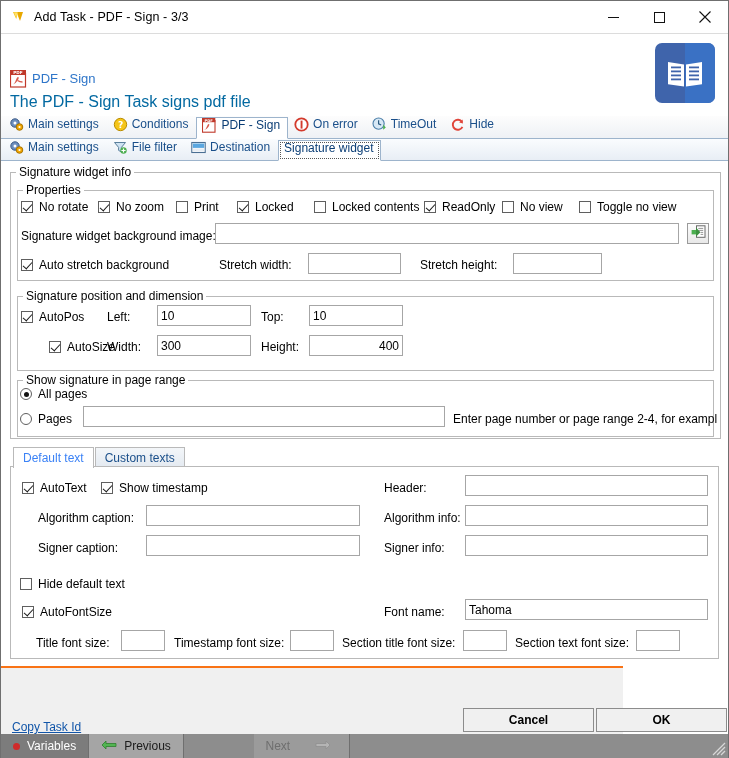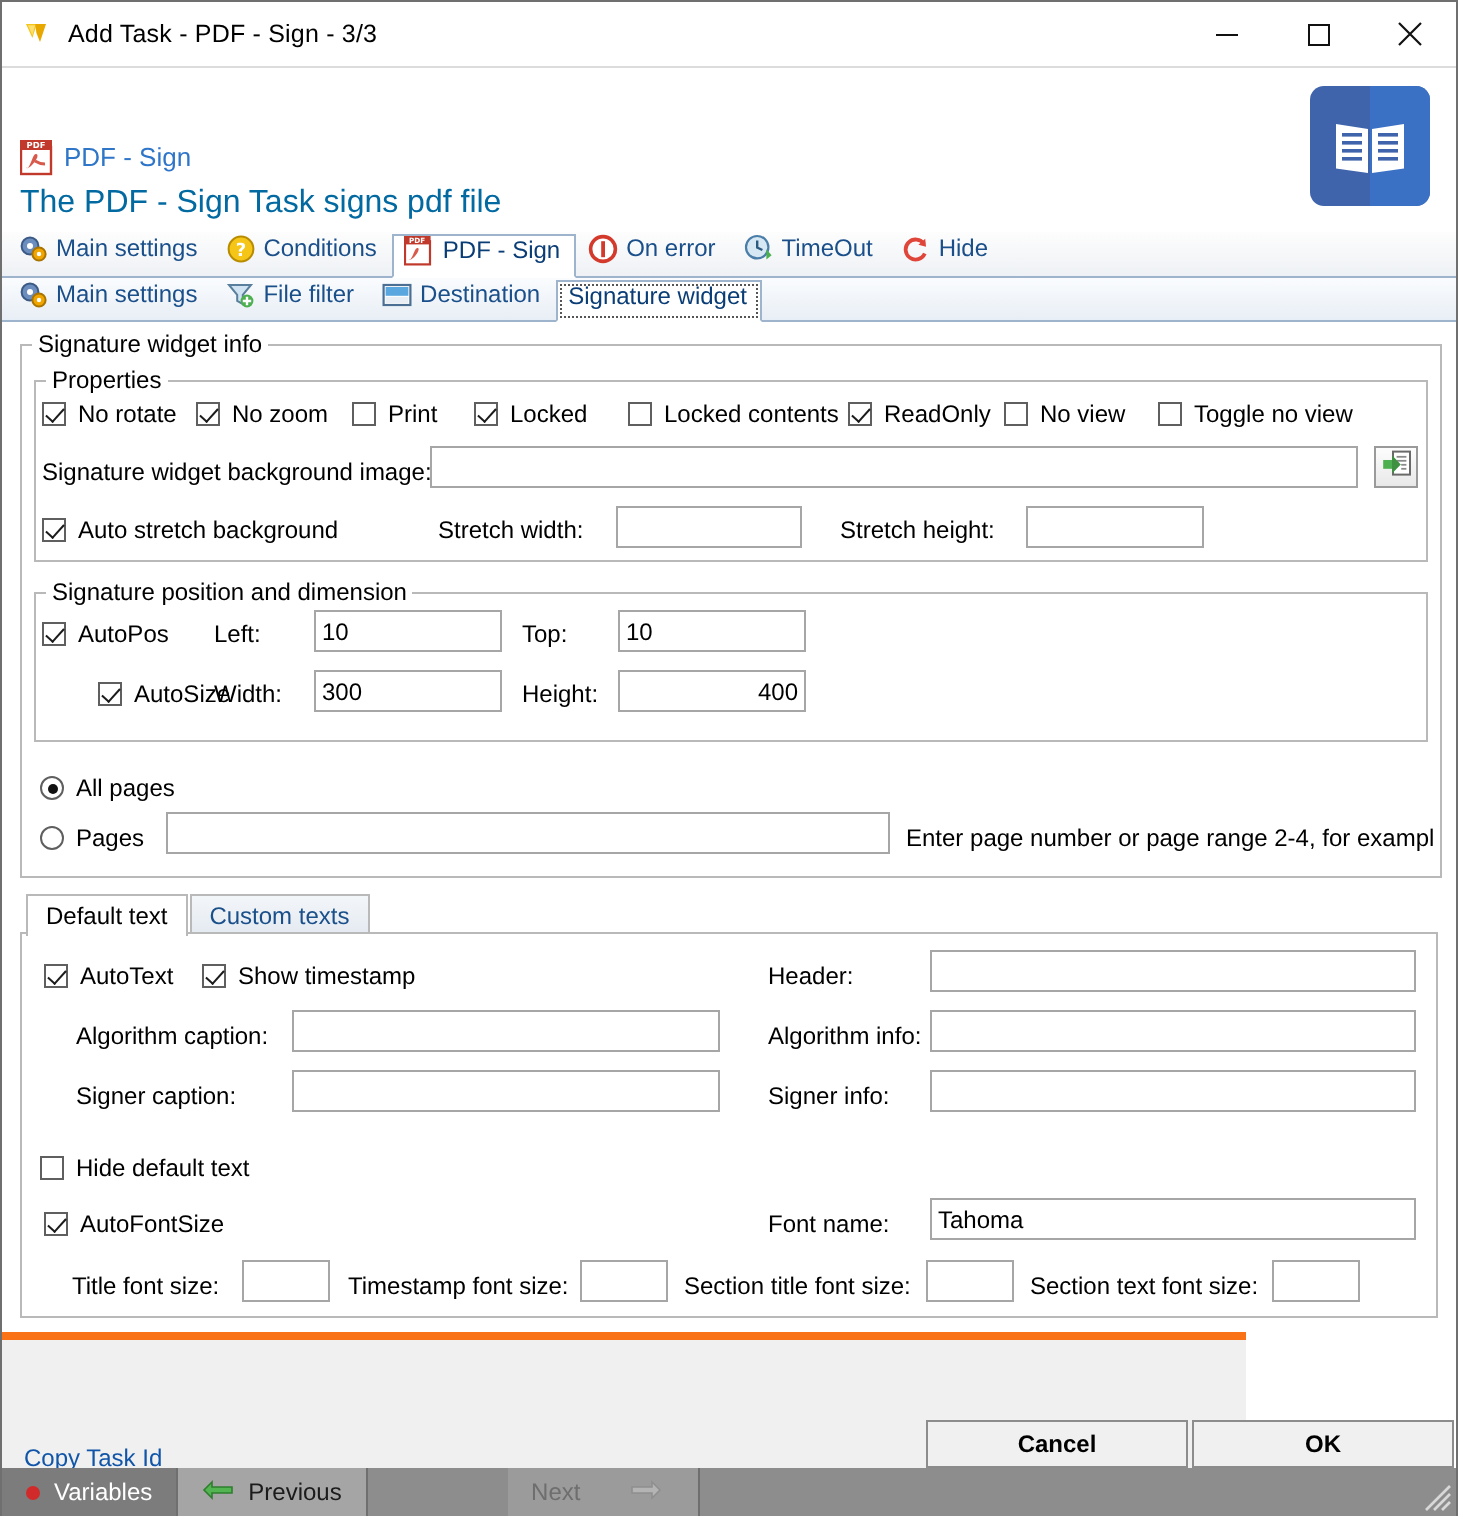--- a/index.html
+++ b/index.html
@@ -52,25 +52,25 @@
   .rd.ck::after{content:"";position:absolute;left:2.5px;top:2.5px;width:5px;height:5px;border-radius:50%;background:#111;}
 
   .lbl{position:absolute;font-size:12px;color:#000;white-space:nowrap;}
   .inp{position:absolute;border:1px solid #a6a6a6;background:#fff;box-sizing:border-box;font-family:"Liberation Sans",sans-serif;font-size:12px;color:#000;padding:0 3px;line-height:1;}
   .btn-browse{position:absolute;width:22px;height:21px;border:1px solid #9a9a9a;background:linear-gradient(#fdfdfd,#e8e8e8);box-sizing:border-box;display:flex;align-items:center;justify-content:center;}
 
   
   .inner-tabs{position:absolute;left:9px;top:285px;width:709px;height:213px;box-sizing:border-box;}
   .it-strip{height:21px;display:flex;align-items:flex-end;padding-left:3px;box-sizing:border-box;}
   .ittab{height:20px;display:flex;align-items:center;padding:0 9px;font-size:12px;color:#1a4f8a;border:1px solid #b9b9b9;border-bottom:none;background:linear-gradient(#f3f6f9,#e4eaf1);box-sizing:border-box;margin-right:1px;white-space:nowrap;}
-  .ittab.active{background:#ffffff;color:#000000;position:relative;z-index:2;margin-bottom:-1px;height:21px;}
+  .ittab.active{background:#ffffff;color:#3b82f6;position:relative;z-index:2;margin-bottom:-1px;height:21px;}
   .it-panel{position:absolute;left:0;top:20px;width:709px;height:193px;border:1px solid #b9b9b9;background:#fff;box-sizing:border-box;}
 
   
-  .footer{position:absolute;left:0;top:665px;width:622px;height:68px;background:#f0f0f0;border-top:4px solid #f97316;box-sizing:border-box;}
+  .footer{position:absolute;left:0;top:665px;width:622px;height:68px;background:#f0f0f0;border-top:2px solid #f97316;box-sizing:border-box;}
   .copylink{position:absolute;left:11px;top:52px;font-size:12px;color:#1155a8;text-decoration:underline;cursor:pointer;}
   .dlgbtn{position:absolute;top:40px;height:24px;border:1px solid #8c8c8c;background:#f0f0f0;box-sizing:border-box;
           display:flex;align-items:center;justify-content:center;font-size:12px;font-weight:bold;color:#000;font-family:"Liberation Sans",sans-serif;}
 
   .statusbar{position:absolute;left:0;top:733px;width:727px;height:24px;background:#8d8d8d;display:flex;align-items:stretch;box-sizing:border-box;}
   .sbtn{display:flex;align-items:center;gap:7px;padding:0 12px;font-size:12px;color:#fff;border-right:1px solid #6f6f6f;background:#7c7c7c;white-space:nowrap;}
   .sbtn.lite{background:#a5a5a5;color:#1b1b1b;}
   .sbtn.dim{background:#9b9b9b;color:#6e6e6e;}
   .sbtn.plain{background:#9b9b9b;color:#1b1b1b;margin-top:48px;}
   .sb-fill{flex:1;background:#8d8d8d;}
@@ -325,20 +325,23 @@
 
     <div class="cb" style="left:20px;top:179px;padding-left:28px;">
       <span class="box ck"></span>
       <span>AutoSize</span>
     </div>
     <div class="lbl" style="left:106px;top:179px;">Width:</div>
     <input class="inp" style="left: 156px; top: 174px; width: 94px; height: 21px;" value="300">
     <div class="lbl" style="left:260px;top:179px;">Height:</div>
     <input class="inp" style="left: 308px; top: 174px; width: 94px; height: 21px; text-align: right;" value="400">
 
+    <fieldset class="grp" style="left:16px;top:212px;width:695px;height:62px;">
+      <legend>Show signature in page range</legend>
+    </fieldset>
 
     <div class="cb" style="left:19px;top:226px;">
       <span class="rd ck"></span>
       <span>All pages</span>
     </div>
     <div class="cb" style="left:19px;top:251px;">
       <span class="rd"></span>
       <span>Pages</span>
     </div>
     <input class="inp" style="left: 82px; top: 245px; width: 362px; height: 21px;" value="">

